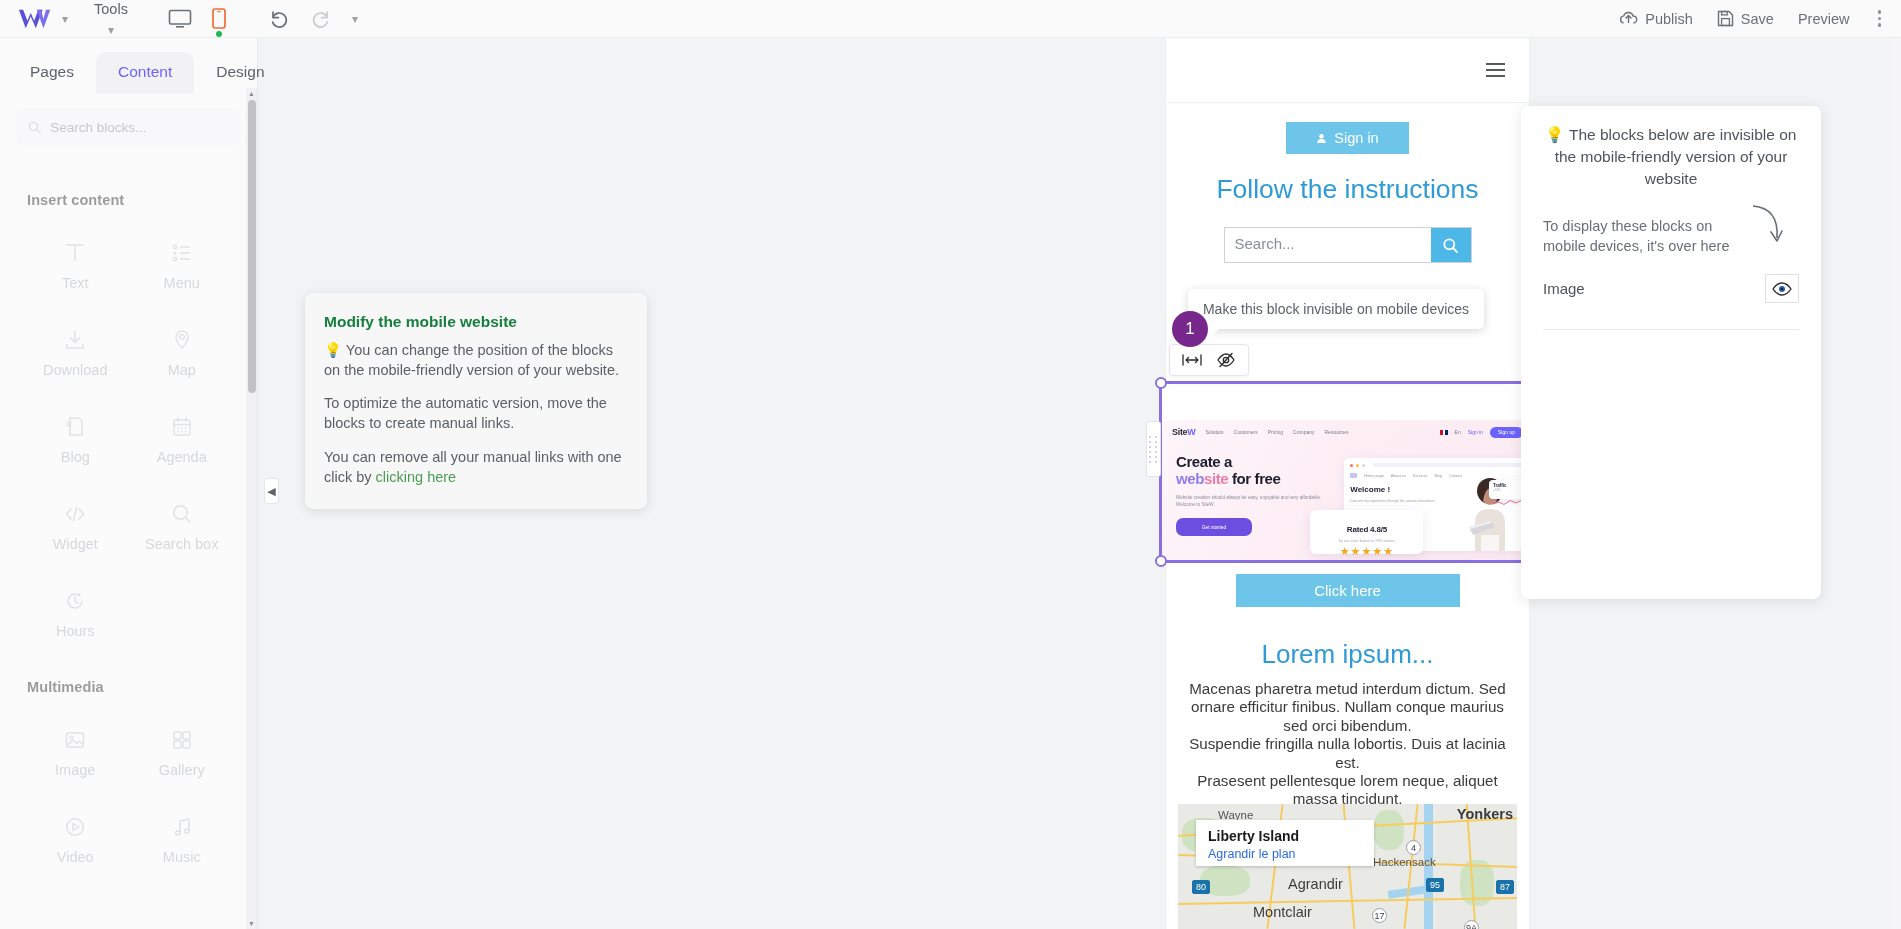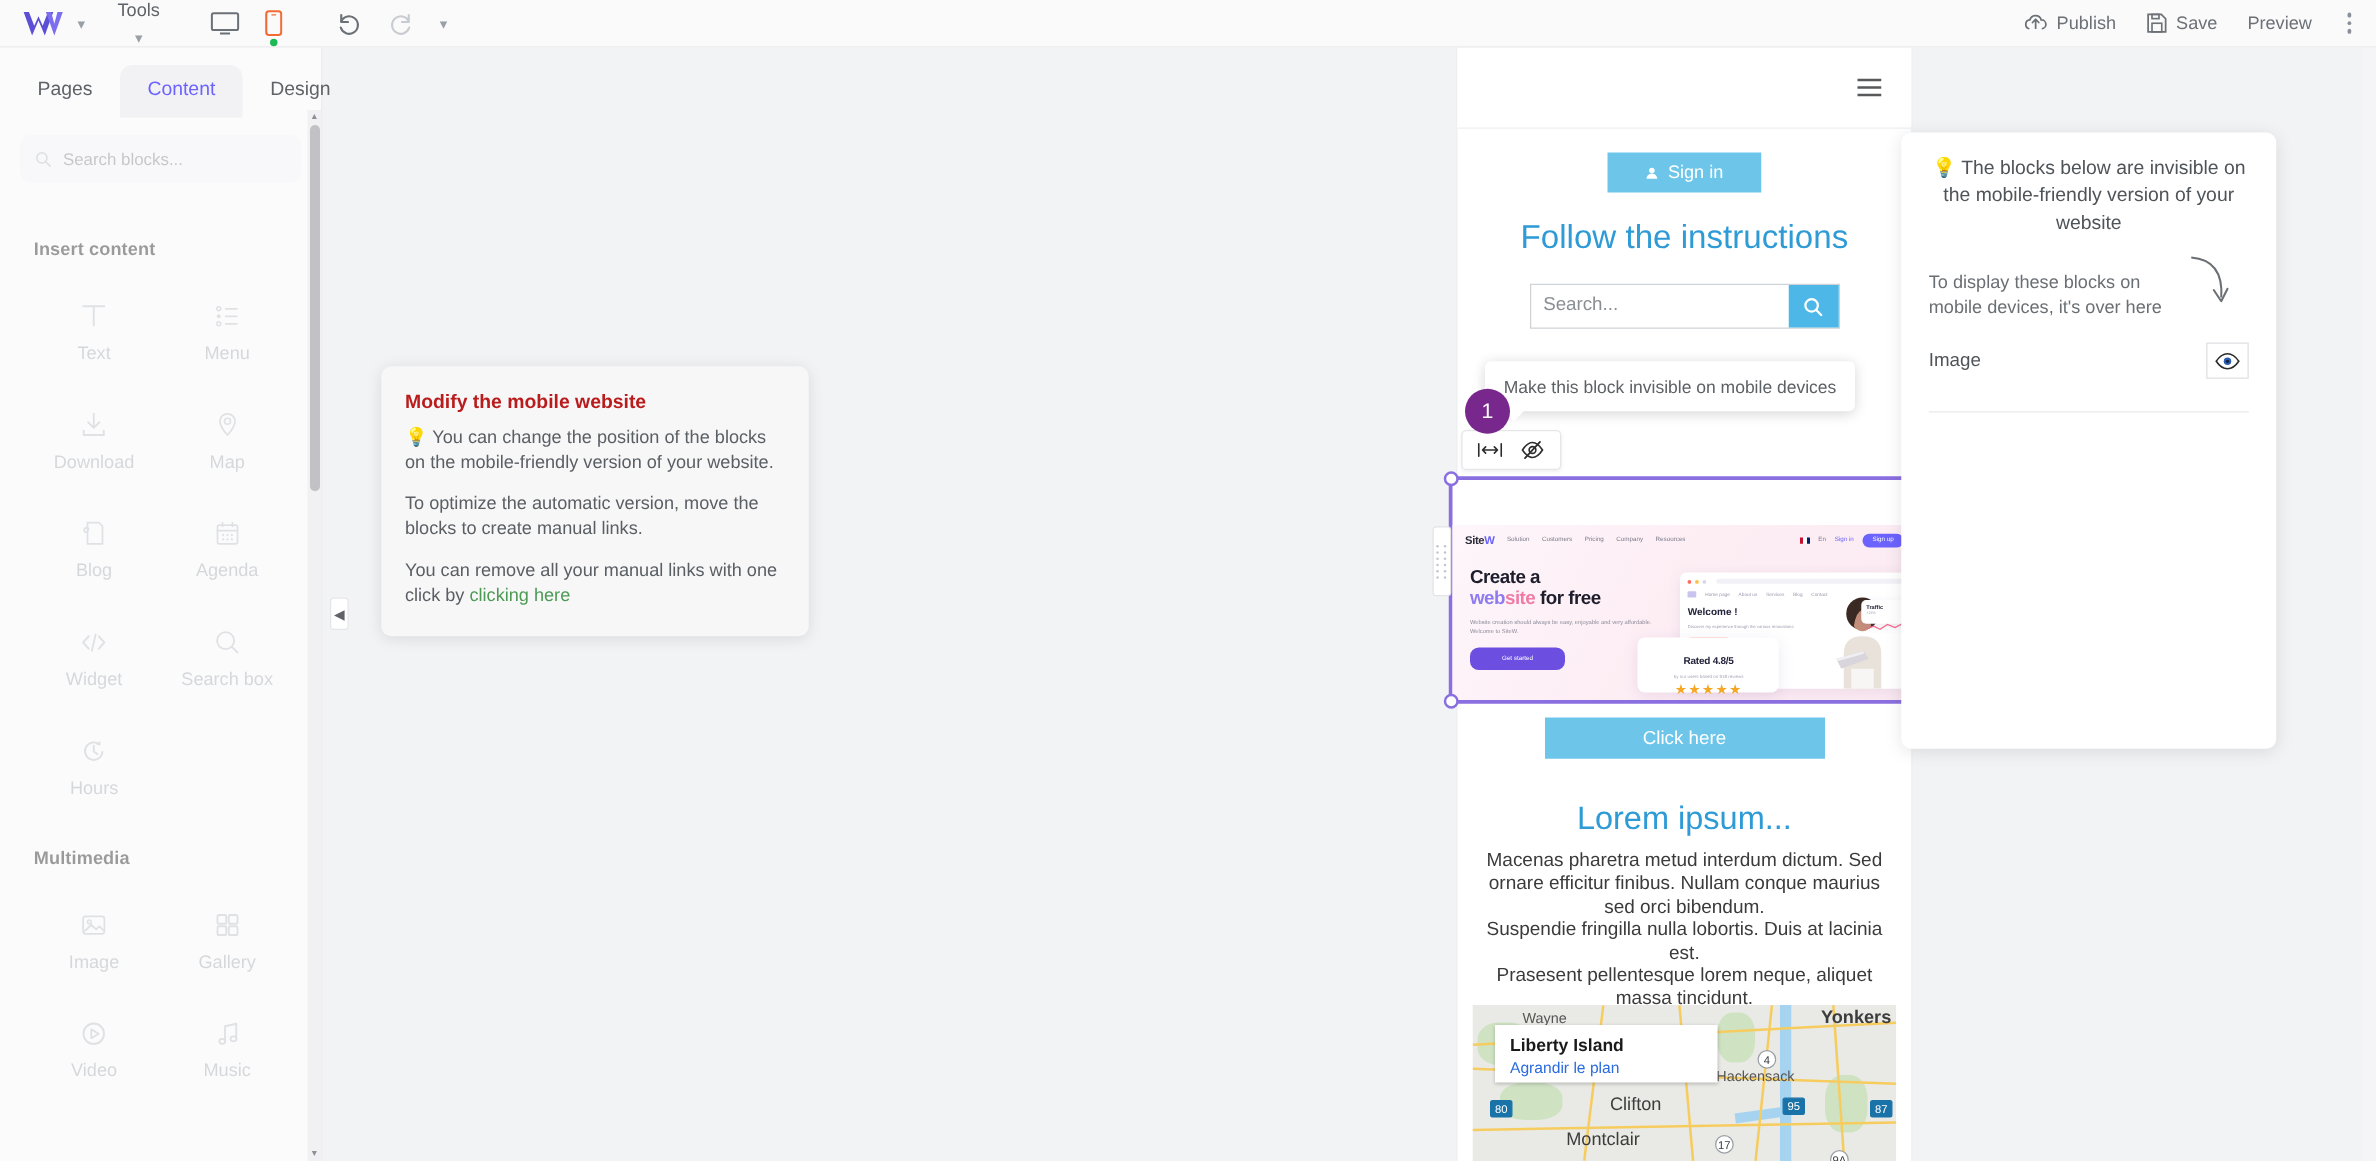--- a/index.html
+++ b/index.html
@@ -267,21 +267,21 @@
   .road { position: absolute; background: #f7cc5f; }
   .water { position: absolute; background: #a6d4f0; }
   .green { position: absolute; background: #cfe3c3; border-radius: 40%; }
 
   
   .card-left {
     position: absolute; left: 305px; top: 293px; width: 342px;
     background: #f7f7f8; border-radius: 8px; padding: 20px 19px 22px;
     z-index: 35; box-shadow: 0 2px 12px rgba(0,0,0,.10);
   }
-  .card-left h3 { font-size: 15.5px; color: #b91c1c; margin-bottom: 10px; }
+  .card-left h3 { font-size: 15.5px; color: #15803d; margin-bottom: 10px; }
   .card-left p { font-size: 14.5px; color: #5a5f64; line-height: 1.36; margin-top: 14px; }
   .card-left p.first { margin-top: 0; }
   .card-left a { color: #4d9a55; text-decoration: none; }
 
   .card-right {
     position: absolute; left: 1521px; top: 106px; width: 300px; height: 493px;
     background: #fff; border-radius: 8px; padding: 18px 22px 0;
     z-index: 35; box-shadow: 0 2px 14px rgba(0,0,0,.10);
   }
   .card-right .rh {
@@ -608,21 +608,21 @@
         <div class="road" style="left:0;top:56px;width:339px;height:2px;transform:rotate(2deg)"></div>
         <div class="road" style="left:0;top:96px;width:339px;height:2px;transform:rotate(-1deg)"></div>
         <div class="road" style="left:96px;top:0;width:2.4px;height:125px;transform:rotate(7deg)"></div>
         <div class="road" style="left:170px;top:0;width:2.4px;height:125px;transform:rotate(-5deg)"></div>
         <div class="road" style="left:232px;top:0;width:2.4px;height:125px;transform:rotate(6deg)"></div>
         <div class="road" style="left:292px;top:0;width:2px;height:125px;transform:rotate(-4deg)"></div>
 
         <div class="map-label" style="left:40px;top:5px">Wayne</div>
         <div class="map-label big" style="right:4px;top:2px;font-weight:bold">Yonkers</div>
         <div class="map-label" style="left:195px;top:52px">Hackensack</div>
-        <div class="map-label big" style="left:110px;top:72px">Clifton</div>
+        <div class="map-label big" style="left:110px;top:72px">Agrandir</div>
         <div class="map-label big" style="left:75px;top:100px">Montclair</div>
 
         <div class="shield round" style="left:228px;top:36px">4</div>
         <div class="shield us" style="left:248px;top:74px">95</div>
         <div class="shield us" style="left:318px;top:76px">87</div>
         <div class="shield round" style="left:194px;top:104px">17</div>
         <div class="shield us" style="left:14px;top:76px">80</div>
         <div class="shield round" style="left:286px;top:116px">9A</div>
 
         <div class="map-card">

